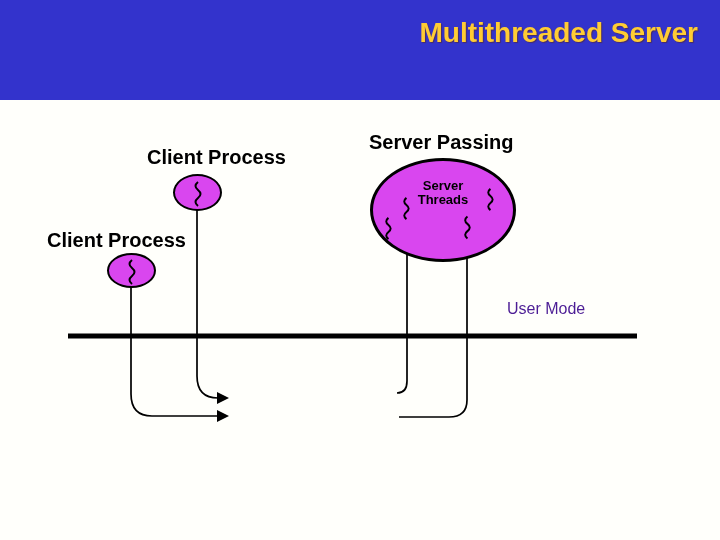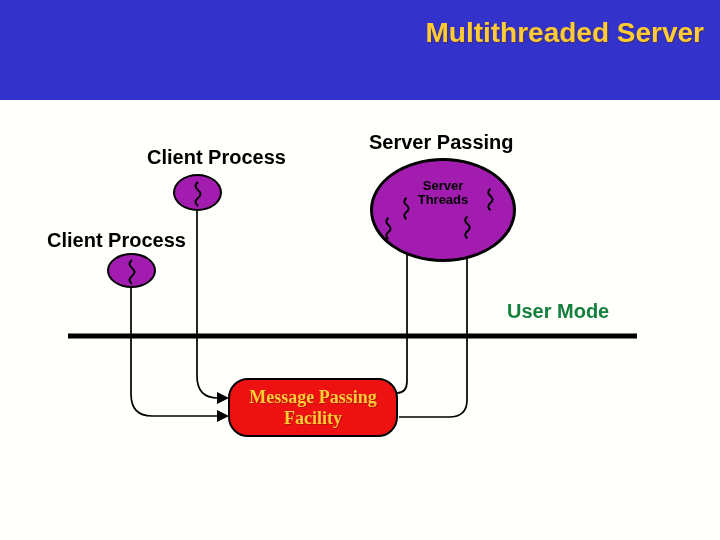--- a/index.html
+++ b/index.html
@@ -12,21 +12,21 @@
     font-family: "Liberation Sans", sans-serif;
   }
   .header {
     position: absolute;
     left: 0; top: 0;
     width: 720px; height: 100px;
     background: #3333CC;
   }
   .title {
     position: absolute;
-    right: 16px; top: 17px;
+    right: 22px; top: 17px;
     font-size: 28px;
     font-weight: bold;
     color: #FFCC33;
     text-shadow: 1px 1px 1px rgba(90,40,20,0.55);
     white-space: nowrap;
   }
   .connector-svg {
     position: absolute;
     left: 0; top: 0;
     width: 720px; height: 540px;
@@ -34,43 +34,43 @@
   }
   .abs { position: absolute; z-index: 2; }
   .proc-label {
     font-size: 20px;
     font-weight: bold;
     color: #000000;
     white-space: nowrap;
     z-index: 2;
   }
   .ellipse {
-    background: #a21caf;
+    background: #d946ef;
     border: 2px solid #000000;
     border-radius: 50%;
     box-sizing: border-box;
     z-index: 2;
   }
   .server-ellipse { border-width: 3px; }
   .threads-label {
     position: absolute;
     left: 34px; top: 18px;
     width: 72px;
     text-align: center;
     font-size: 13px;
     font-weight: bold;
     line-height: 14px;
     color: #000000;
     white-space: pre-line;
   }
   .squiggle { position: absolute; }
   .mode-label {
-    font-size: 20px;
-    font-weight: bold;
-    color: #15803d;
+    font-size: 16px;
+    font-weight: normal;
+    color: #4c1d95;
     white-space: nowrap;
     z-index: 2;
   }
   .message-box {
     position: absolute;
     left: 228px; top: 378px;
     width: 170px; height: 59px;
     background: #EE1111;
     border: 2px solid #000000;
     border-radius: 20px;
@@ -141,18 +141,14 @@
     <svg class="squiggle" style="left:10px; top:56px;" width="10" height="23" viewBox="0 0 11 26">
       <path d="M6,1 q-5,4 0,8 q5,4 0,8 q-5,4 0,8" fill="none" stroke="#000000" stroke-width="2.2"></path>
     </svg>
     <svg class="squiggle" style="left:89px; top:54px;" width="10" height="25" viewBox="0 0 11 26">
       <path d="M6,1 q-5,4 0,8 q5,4 0,8 q-5,4 0,8" fill="none" stroke="#000000" stroke-width="2.2"></path>
     </svg>
   </div>
 
   <div class="abs mode-label" style="left:507px; top:300px;">User Mode</div>
 
-  <div class="message-box">
-    <div class="message-box-text">Message Passing
-Facility</div>
-  </div>
 
 </div>
 
 </body></html>

